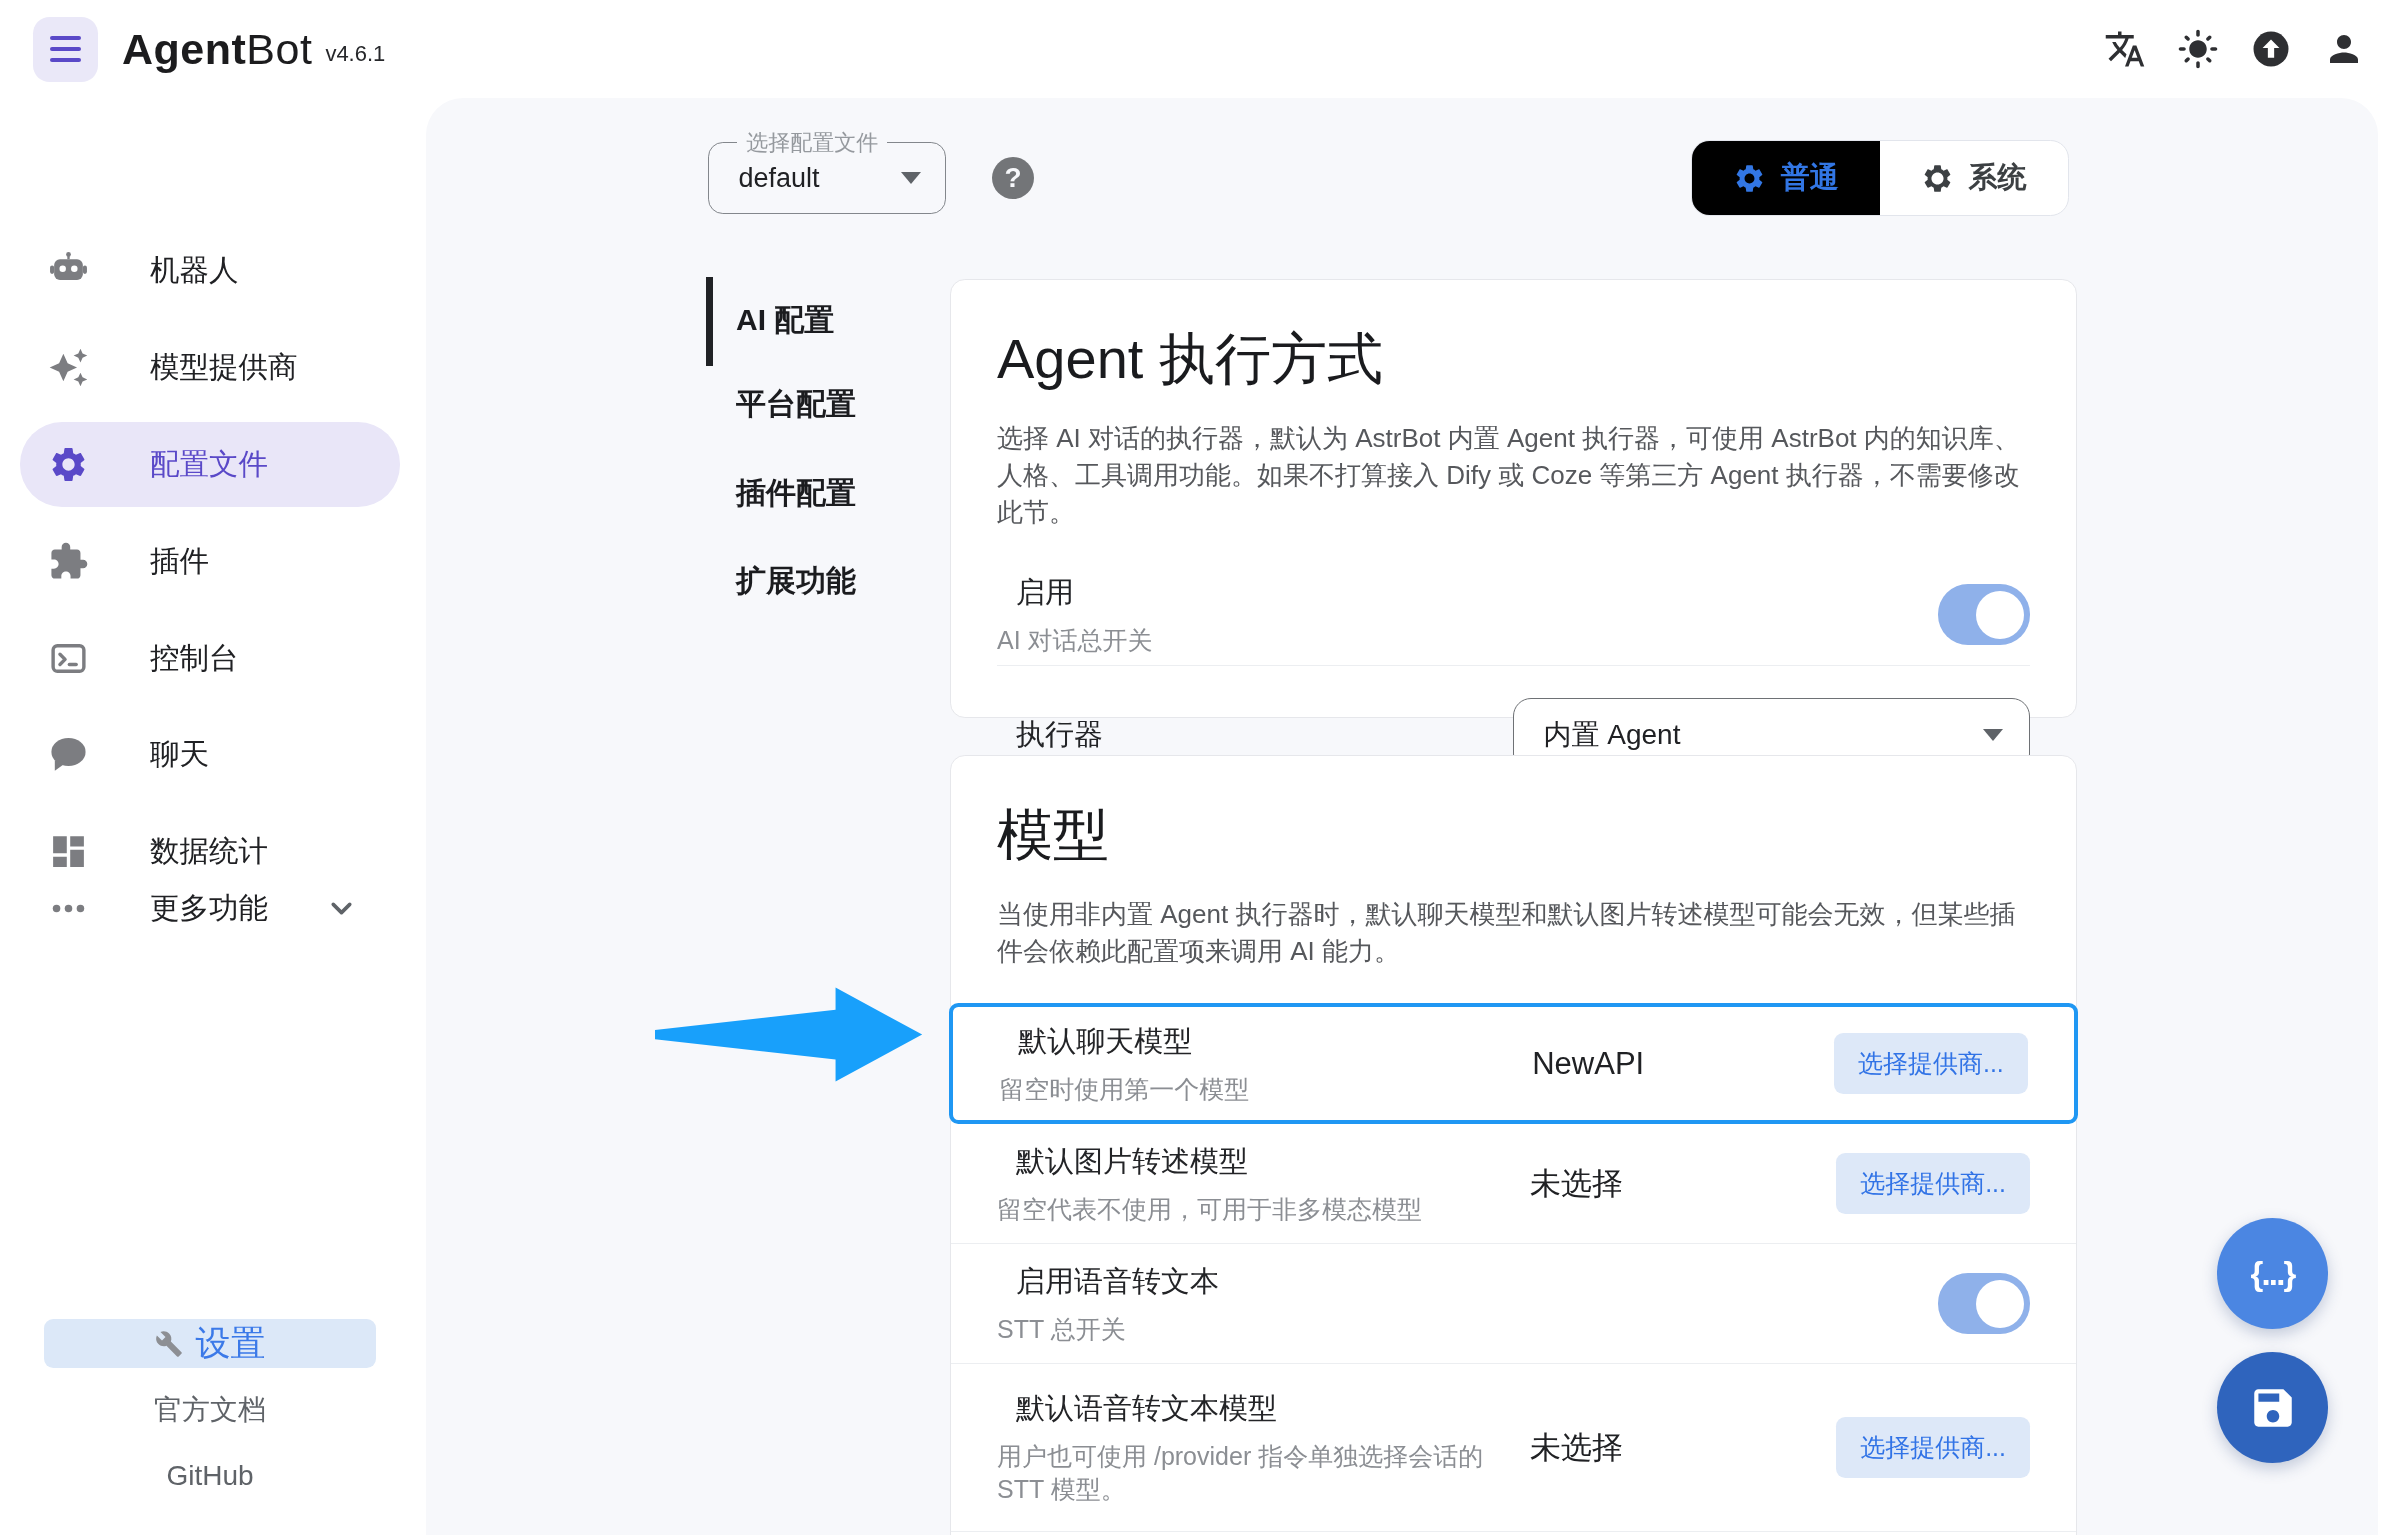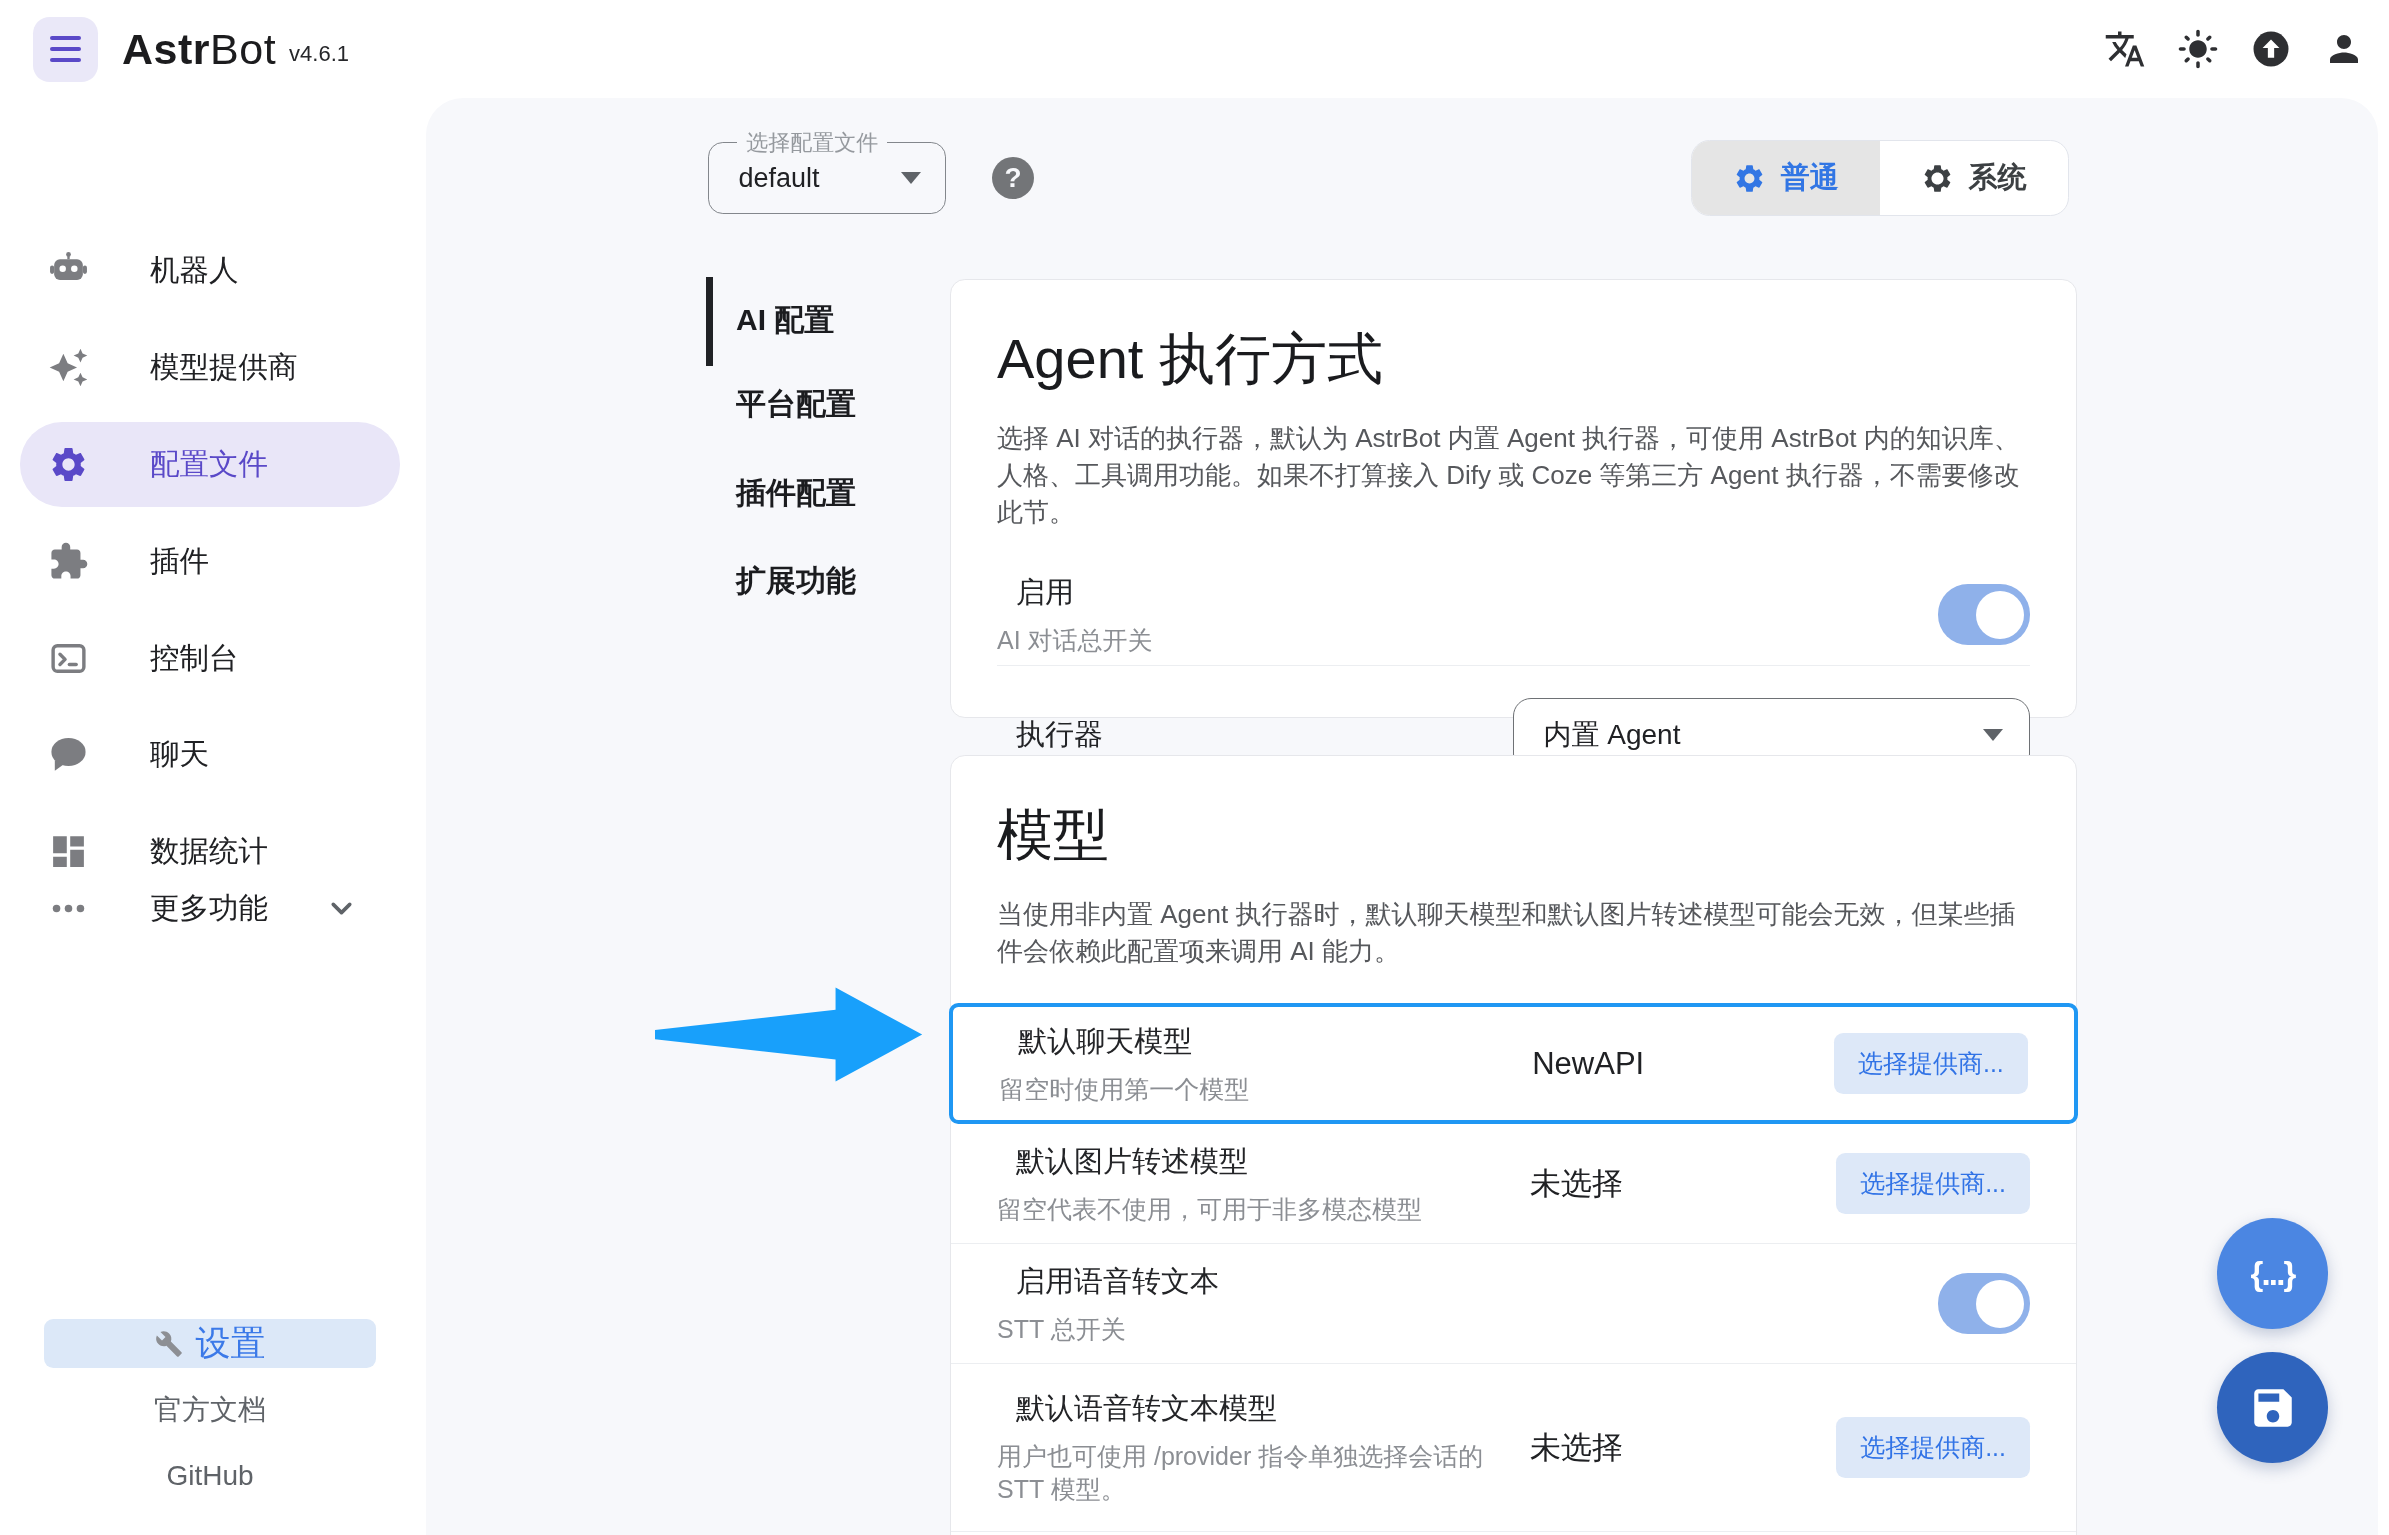--- a/index.html
+++ b/index.html
@@ -77,21 +77,21 @@
   }
 
   
   .tabs {
     position:absolute; left:1265px; top:42px; height:76px; display:flex;
     border:0.9px solid #e2e5ec; border-radius:18.5px; overflow:hidden; background:#fff; cursor:pointer;
   }
   .tab { display:flex; align-items:center; justify-content:center; gap:14.8px; padding:0 41px; }
   .tab .gicon { width:33px; height:33px; }
   .tab .tlabel { font-size:29px; font-weight:600; }
-  .tab.active { background:#e5e5e5; }
+  .tab.active { background:#000000; }
   .tab.active .tlabel { color:#3276e4; }
   .tab.active .gicon { color:#3276e4; }
   .tab.plain .tlabel { color:#3c4043; }
   .tab.plain .gicon { color:#3c4043; }
 
   
   .sec-bar { position:absolute; left:280px; top:179px; width:6.5px; height:89px; background:#202225; }
   .sec-item { position:absolute; left:310px; height:37px; font-size:30px; font-weight:700; color:#1b1c1f; cursor:pointer; white-space:nowrap; }
 
   
@@ -159,21 +159,21 @@
 </head>
 <body>
 
 <div class="topbar">
   <div class="menu-btn">
     <span></span>
     <span></span>
     <span></span>
   </div>
   <div class="logo">
-    <div class="brand"><b>Astr</b><span>Bot</span></div>
+    <div class="brand"><b>Agent</b><span>Bot</span></div>
     <div class="ver">v4.6.1</div>
   </div>
   <div class="top-icons">
     <span class="ticon">
       <svg viewBox="0 0 24 24" fill="currentColor" width="42" height="42">
           <path d="M12.87 15.07l-2.54-2.51.03-.03c1.74-1.94 2.98-4.17 3.71-6.53H17V4h-7V2H8v2H1v1.99h11.17C11.5 7.92 10.44 9.75 9 11.35 8.07 10.32 7.3 9.19 6.69 8h-2c.73 1.63 1.73 3.17 2.98 4.56l-5.09 5.02L4 19l5-5 3.11 3.11.76-2.04zM18.5 10h-2L12 22h2l1.12-3h4.75L21 22h2l-4.5-12zm-2.62 7l1.62-4.33L19.12 17h-3.24z"></path>
         </svg>
     </span>
     <span class="ticon">
       <svg viewBox="0 0 24 24" fill="currentColor" width="42" height="42">

